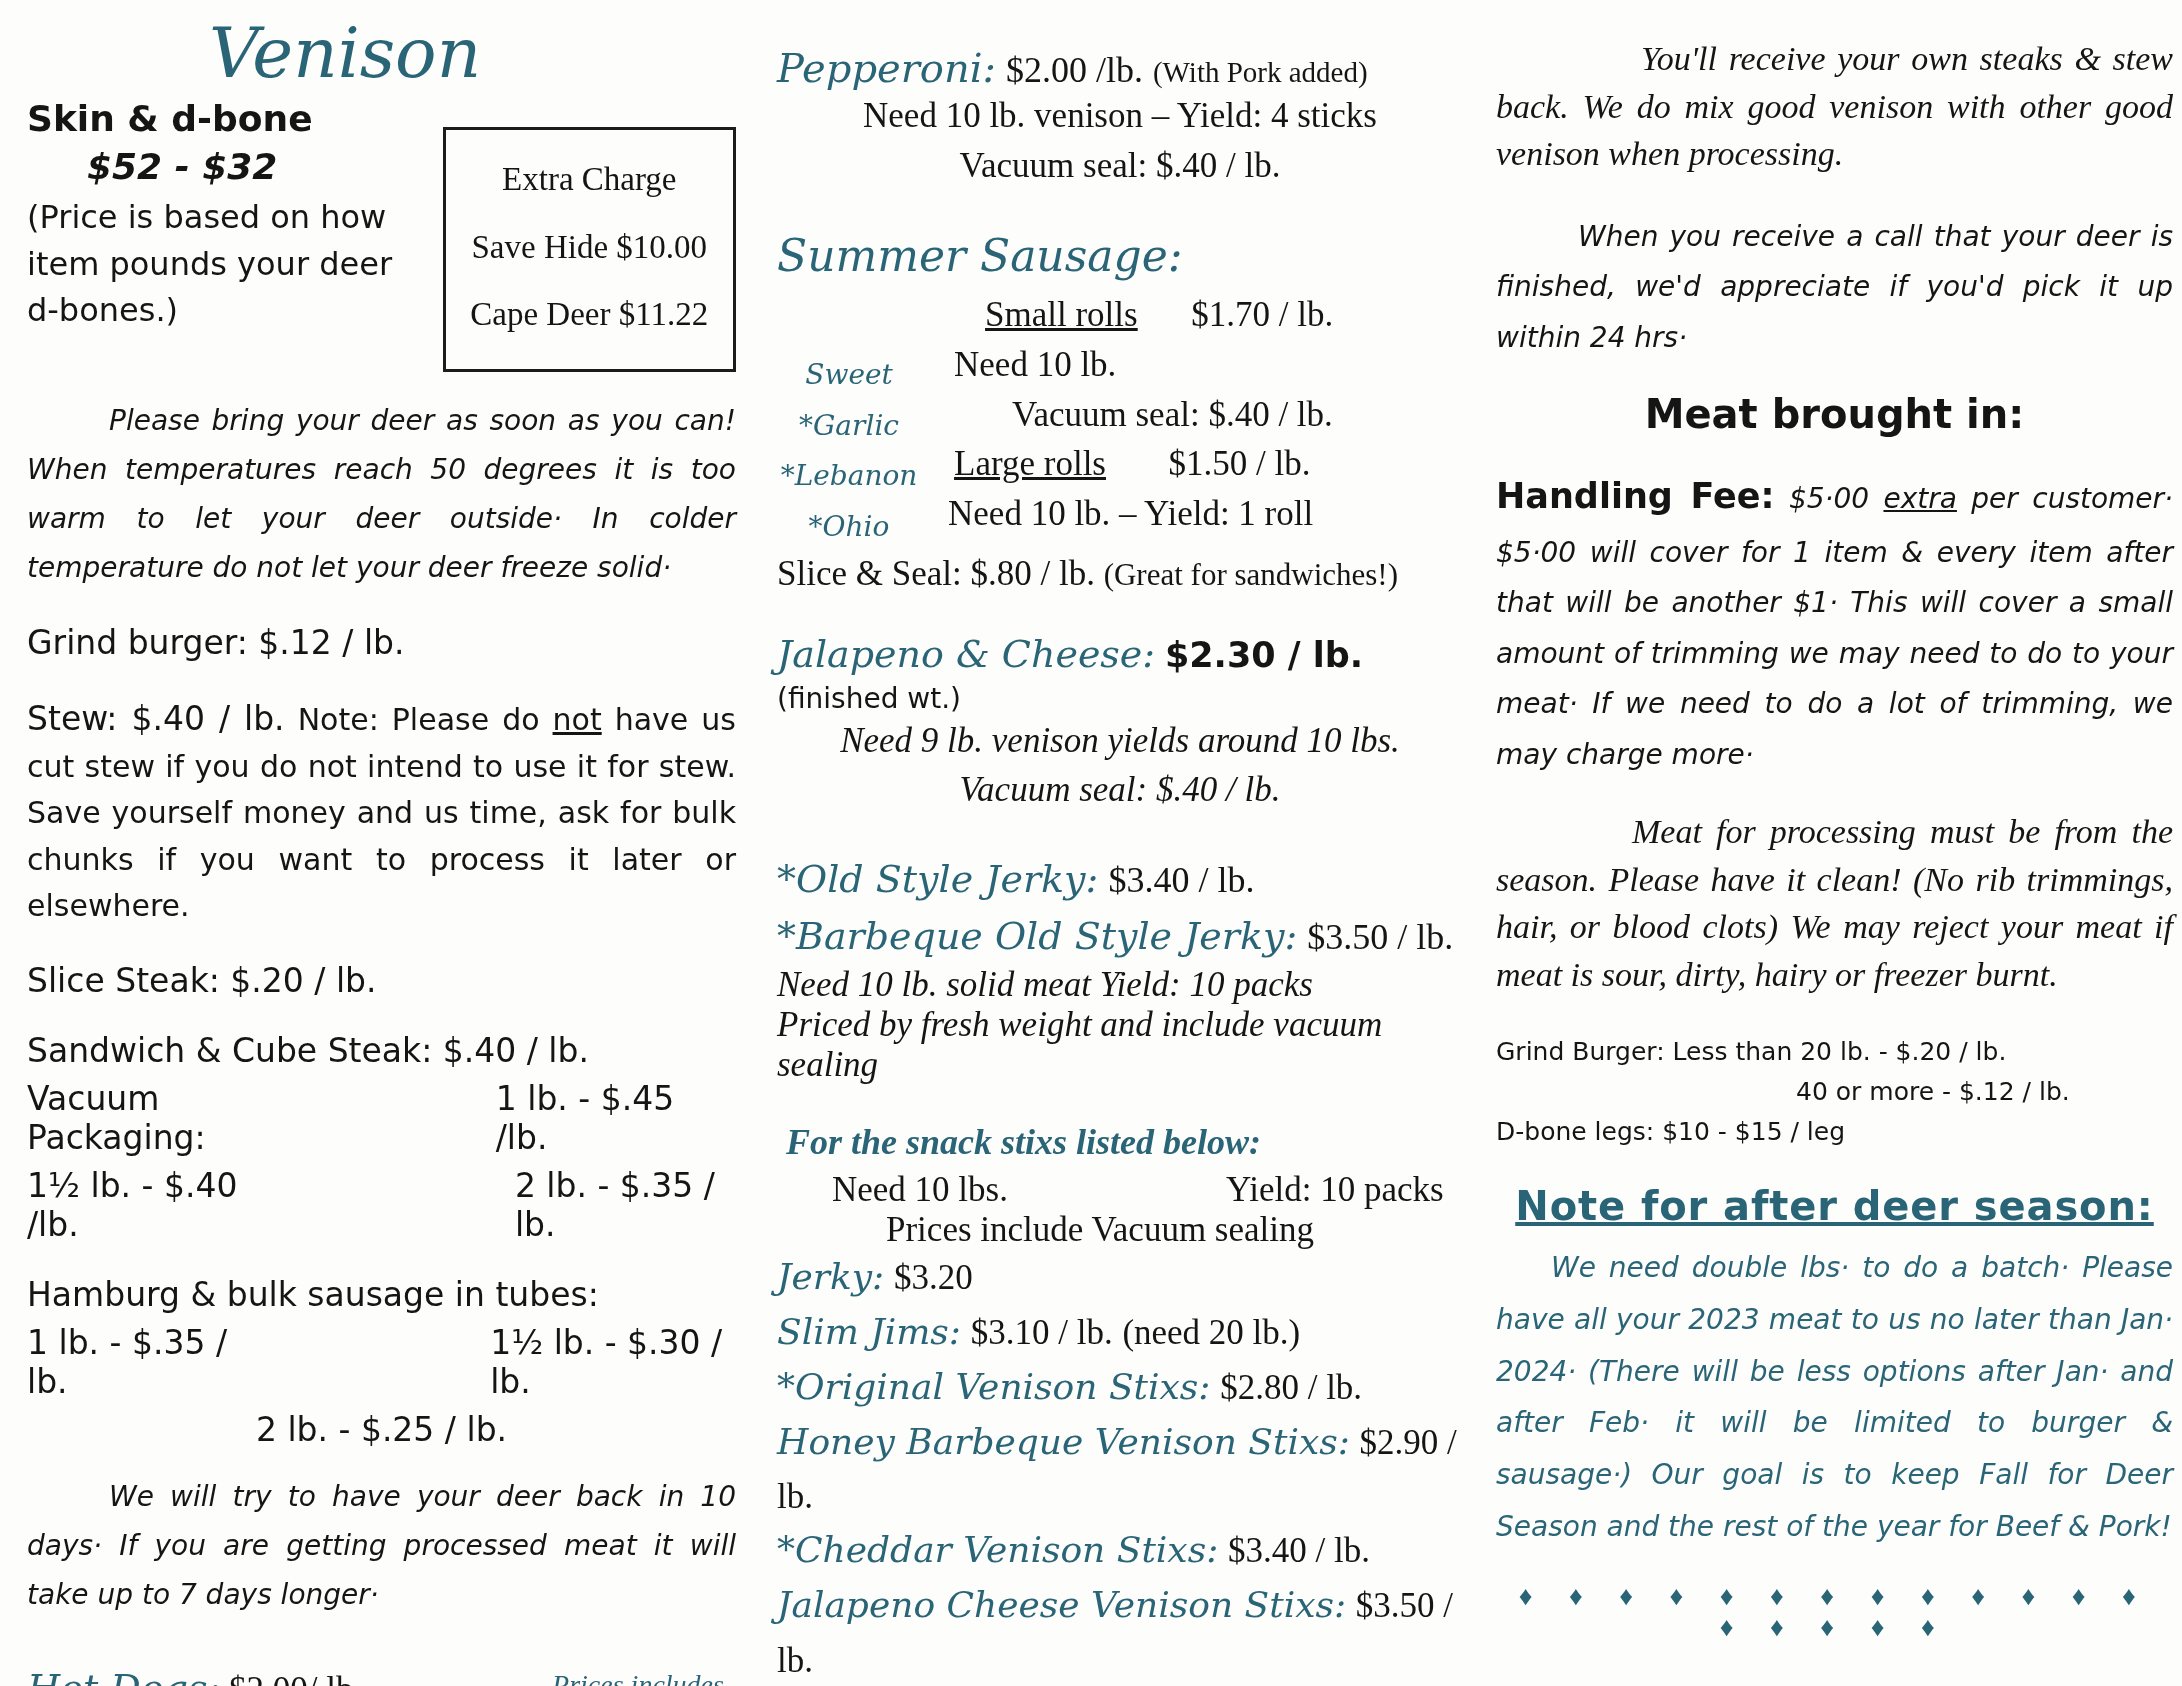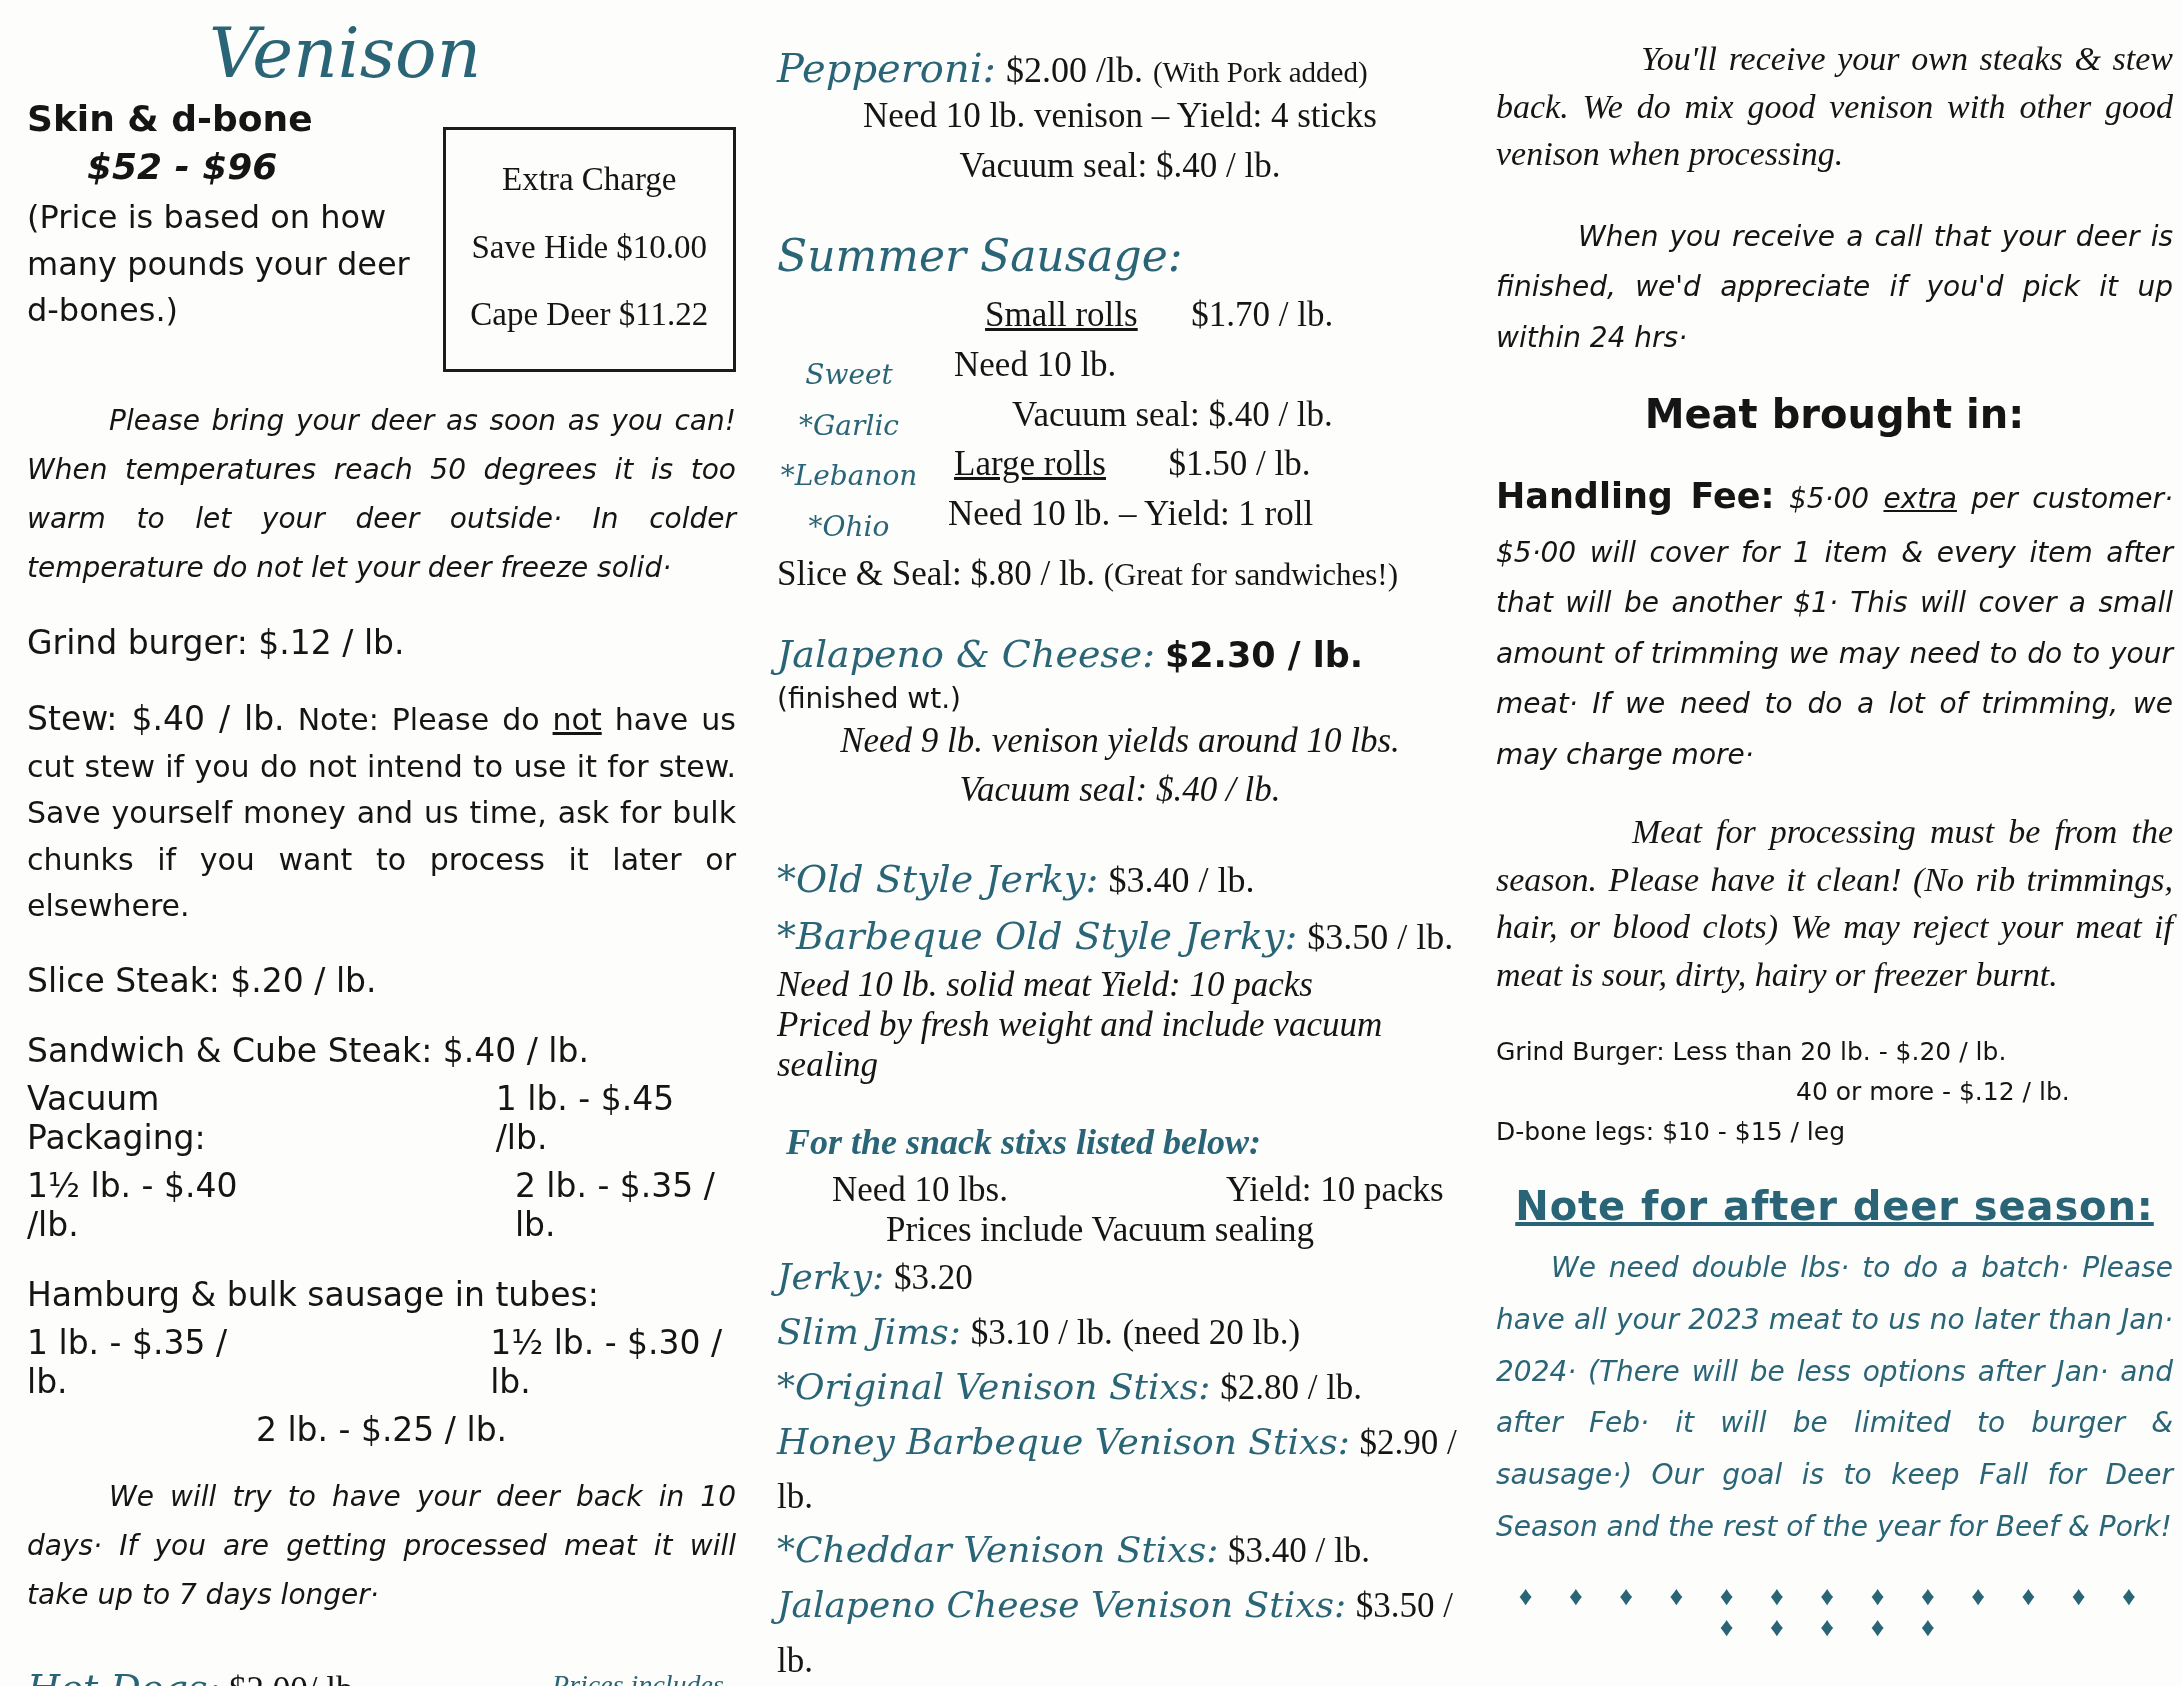--- a/index.html
+++ b/index.html
@@ -113,22 +113,22 @@
 
 <div class="page">
 
   <div class="col c1">
 
     <div class="script teal venison-title">Venison</div>
 
     <div class="row-top">
       <div class="skin-block hand">
         <div class="skin-l1">Skin &amp; d-bone</div>
-        <div class="skin-l2">$52 - $96</div>
-        <div class="skin-l3">(Price is based on how many pounds your deer d-bones.)</div>
+        <div class="skin-l2">$52 - $32</div>
+        <div class="skin-l3">(Price is based on how item pounds your deer d-bones.)</div>
       </div>
       <div class="extra-box serif">
         <div>Extra Charge</div>
         <div>Save Hide $10.00</div>
         <div>Cape Deer $11.22</div>
       </div>
     </div>
 
     <p class="handi note-ital justify"><span class="ind"></span><span>Please bring your deer as soon as you can! When temperatures reach 50 degrees it is too warm to let your deer outside· In colder temperature do not let your deer freeze solid·</span></p>
 

